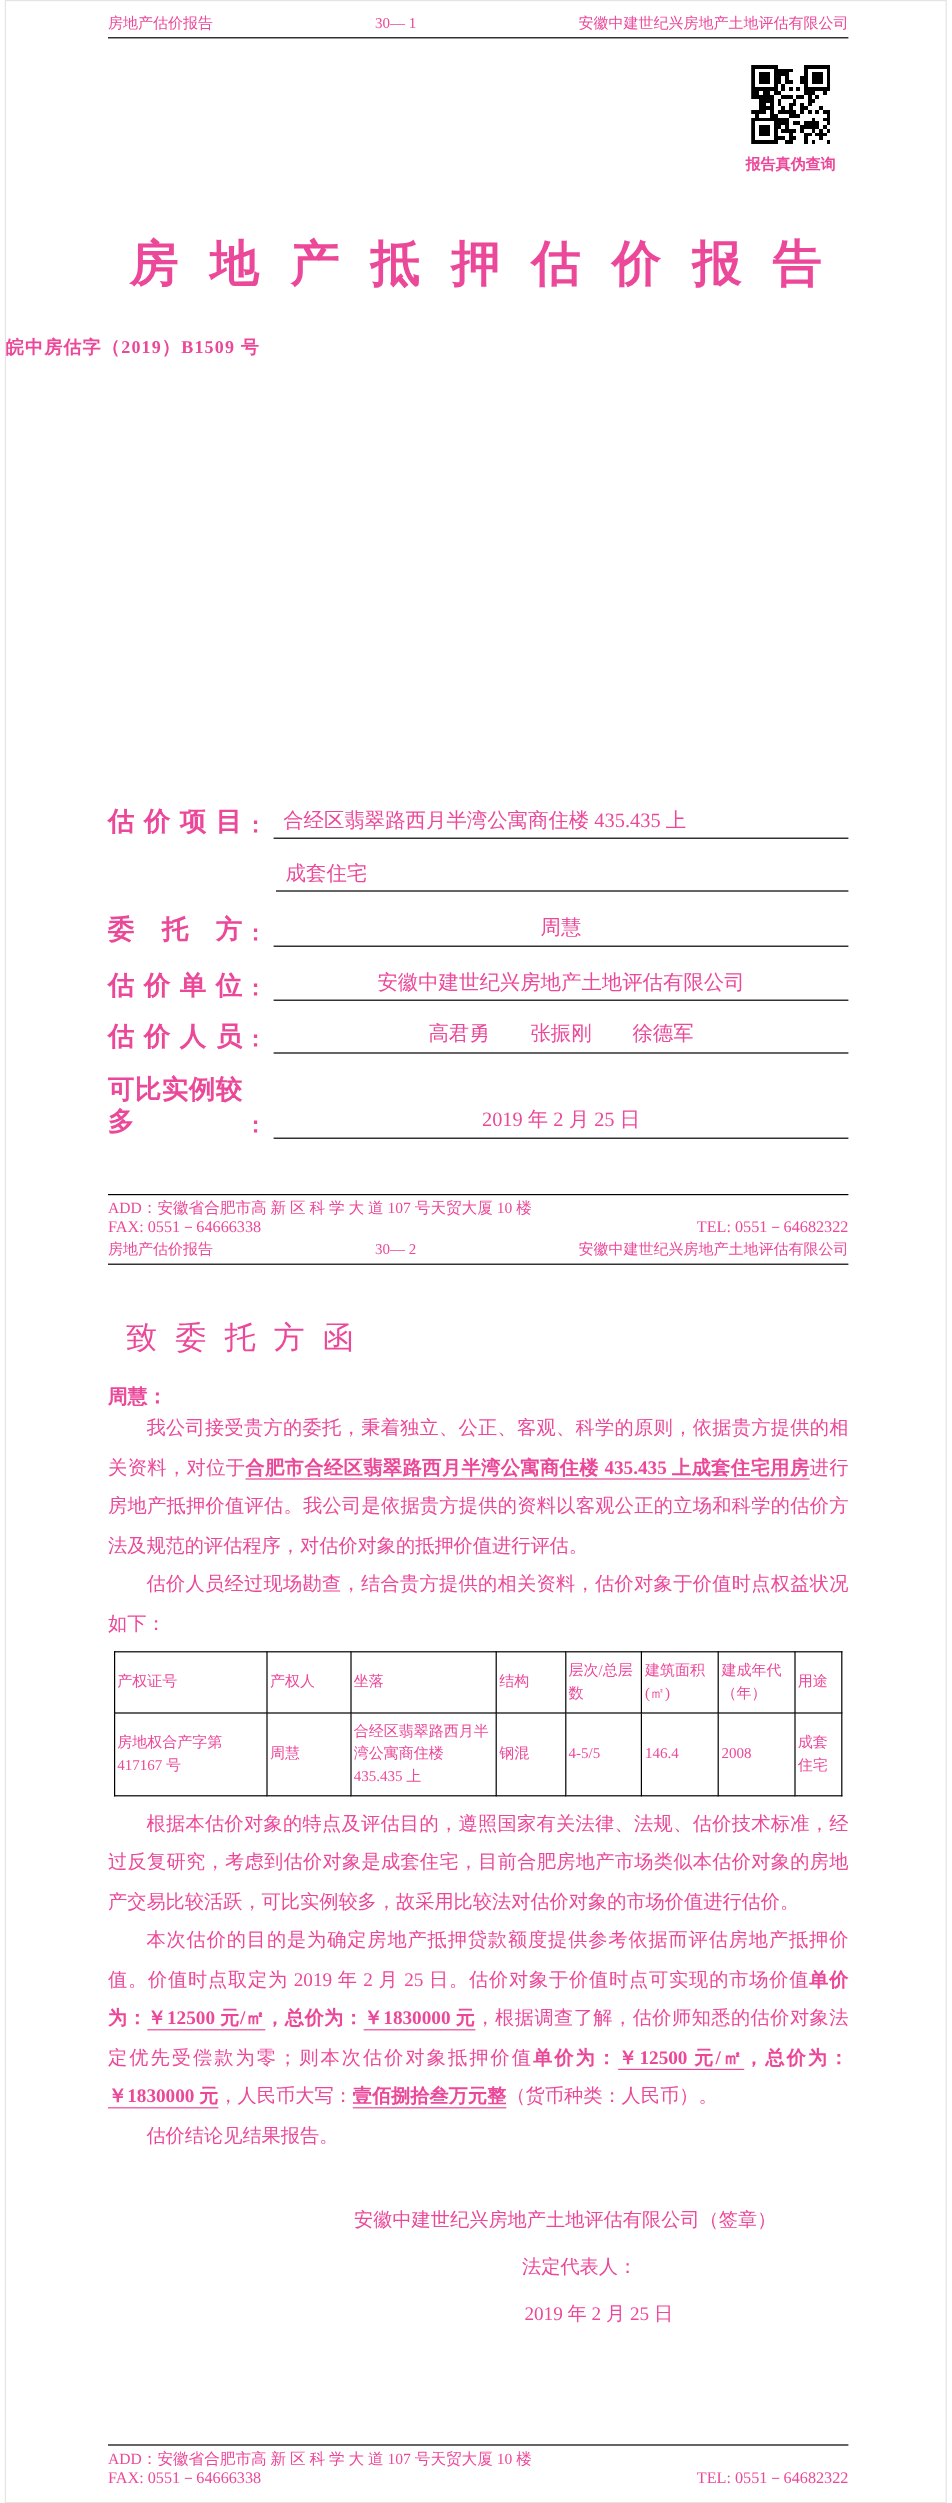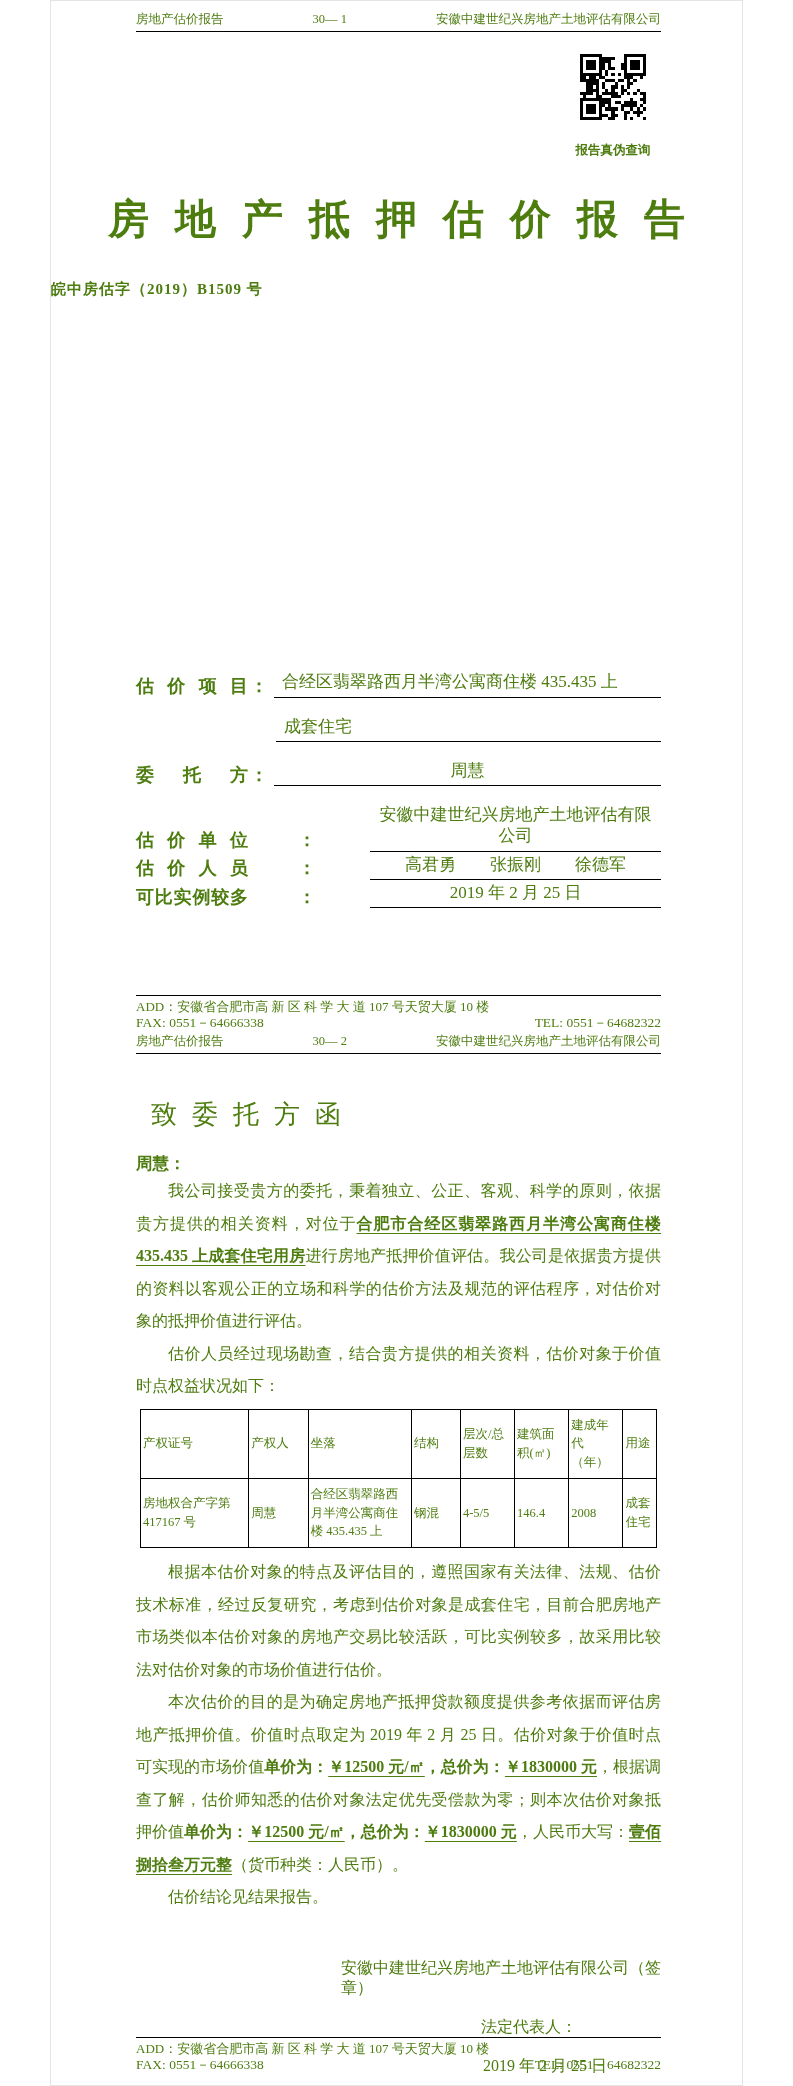--- a/index.html
+++ b/index.html
@@ -1,39 +1,39 @@
 <!DOCTYPE html>
 <html><head>
 <meta charset="utf-8">
 <style>
   html,body{margin:0;padding:0;background:#fff;}
   .doc{
-    width:693px;height:2086px;margin:0 auto;background:#fff;
+    width:785px;height:2086px;margin:0 auto;background:#fff;
     border:1px solid #e4e4e4;box-sizing:border-box;position:relative;
-    font-family:"Liberation Serif","DejaVu Serif",serif;color:#4d7c0f;
+    font-family:"Liberation Serif","DejaVu Serif",serif;color:#ec4899;
     overflow:hidden;
   }
   
   .run-header{
     display:flex;justify-content:space-between;align-items:flex-end;
     border-bottom:1.5px solid #000;padding-bottom:4px;font-size:12.5px;line-height:1.3;
   }
   .rh-p1{margin:10px 81px 0 85px;}
   
   .qr-wrap{position:absolute;top:53px;right:86px;width:86px;text-align:center;}
   .qr-wrap svg{display:block;margin:0 auto;width:66px;height:66px;}
-  .qr-label{font-family:"Liberation Sans","DejaVu Sans",sans-serif;font-weight:bold;font-size:12.5px;margin-top:22px;white-space:nowrap;}
+  .qr-label{font-family:"Liberation Sans","DejaVu Sans",sans-serif;font-weight:bold;font-size:12.5px;margin-top:9px;white-space:nowrap;}
   
   .main-title{margin-top:163px;text-align:center;font-size:41px;font-weight:bold;letter-spacing:26px;text-indent:26px;line-height:1.2;}
   .doc-num{margin-top:36px;text-align:left;font-size:15px;font-weight:bold;letter-spacing:1px;}
   
   .form{margin:372px 81px 0 85px;}
   .form-row{display:flex;align-items:flex-end;margin-bottom:18px;}
-  .form-row.tight{margin-bottom:2px;gap:48px;}
-  .flabel{flex:0 0 112px;font-weight:bold;font-size:18px;text-align:justify;text-align-last:justify;line-height:1.25;}
+  .form-row.tight{margin-bottom:16px;}
+  .flabel{flex:0 0 112px;font-weight:bold;font-size:22px;text-align:justify;text-align-last:justify;line-height:1.25;}
   .fcolon{font-weight:bold;font-size:18px;padding:0 6px 0 2px;line-height:1.25;}
   .fspacer{flex:0 0 140px;}
   .fvalue{flex:1;border-bottom:1.5px solid #000;font-size:17px;padding:0 4px 4px;line-height:1.25;min-height:21px;}
   .fvalue.center{text-align:center;}
   .fvalue.left{text-align:left;padding-left:8px;}
   
   .p1f{position:absolute;top:994px;left:85px;right:81px;}
   .rule{border-top:1.5px solid #000;}
   .addr{font-size:13px;margin-top:3px;line-height:1.25;}
   .ft{display:flex;justify-content:space-between;font-size:13.5px;line-height:1.25;gap:40px;}

